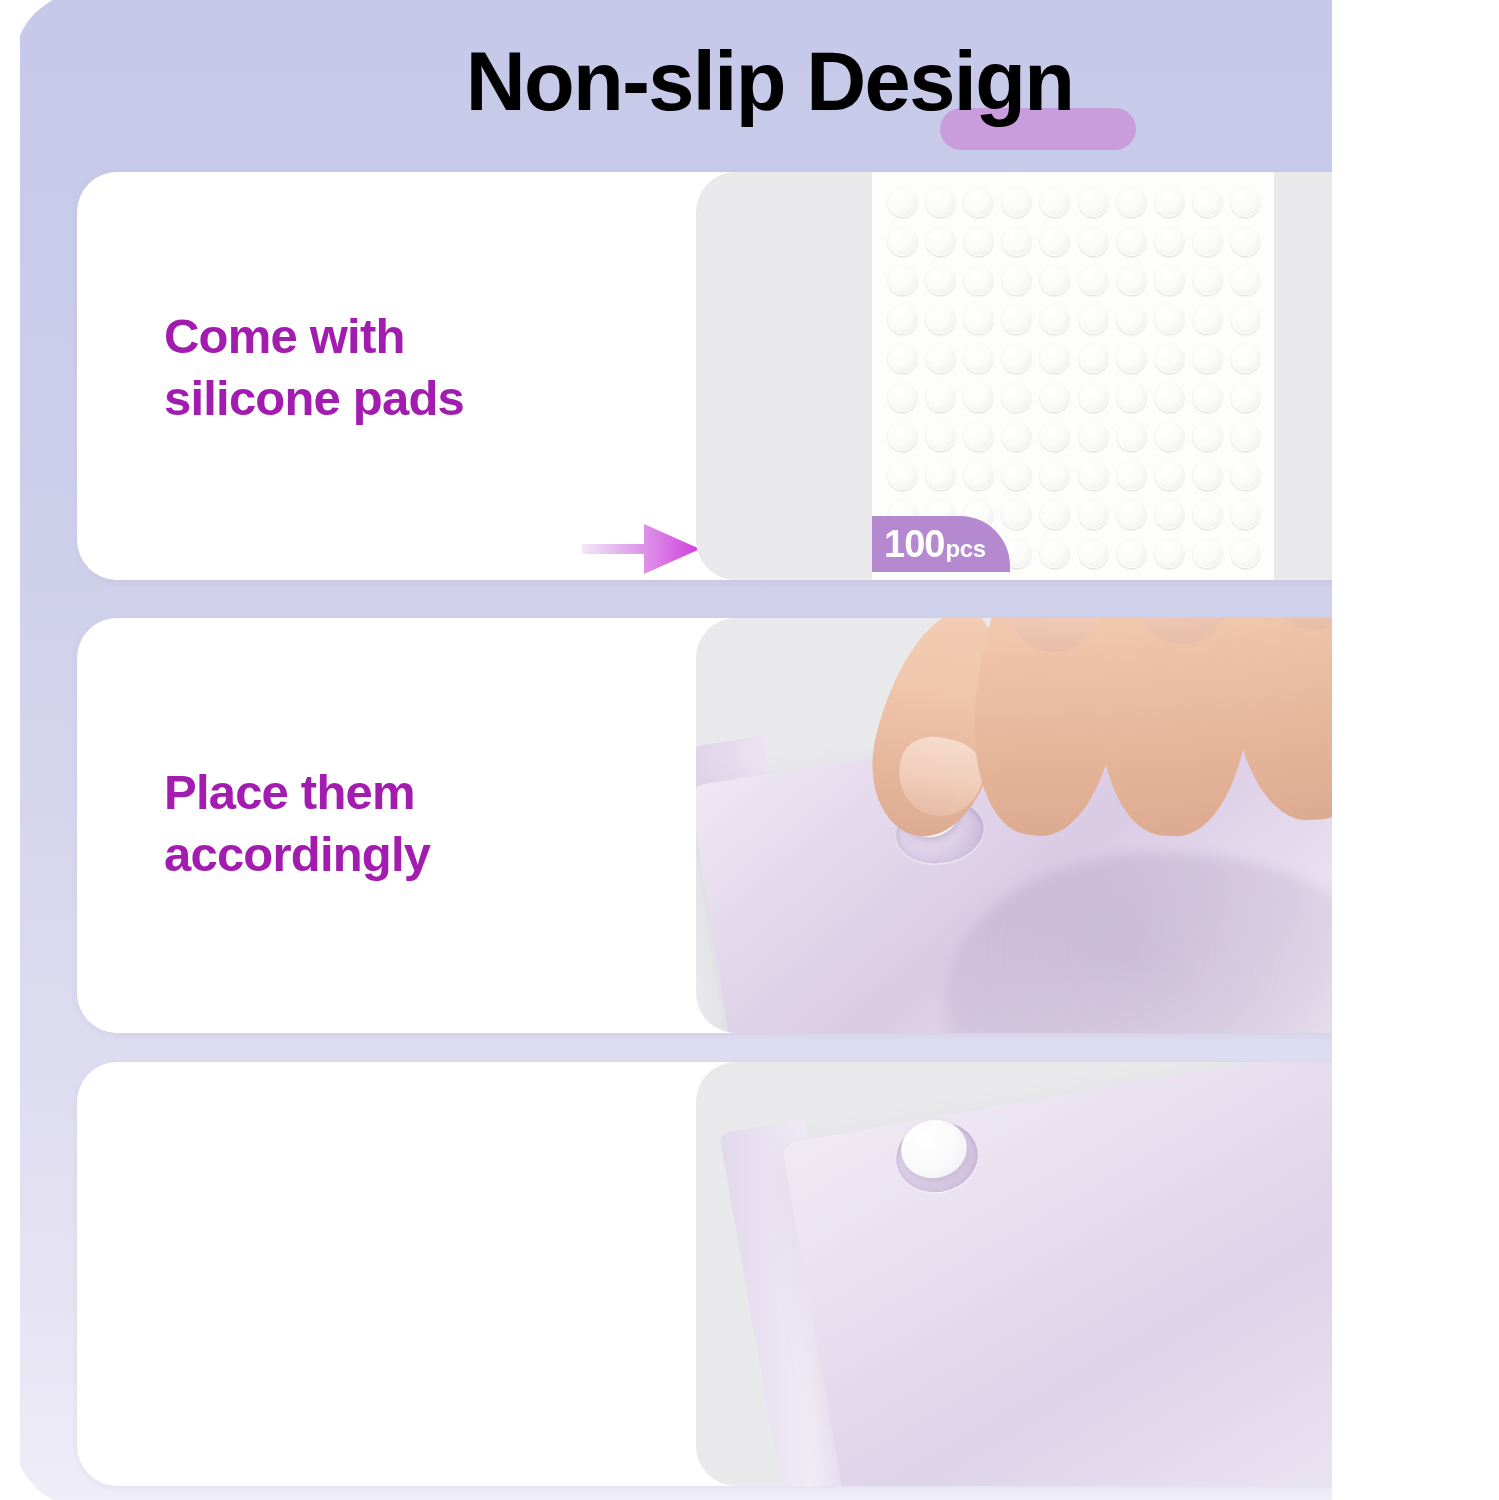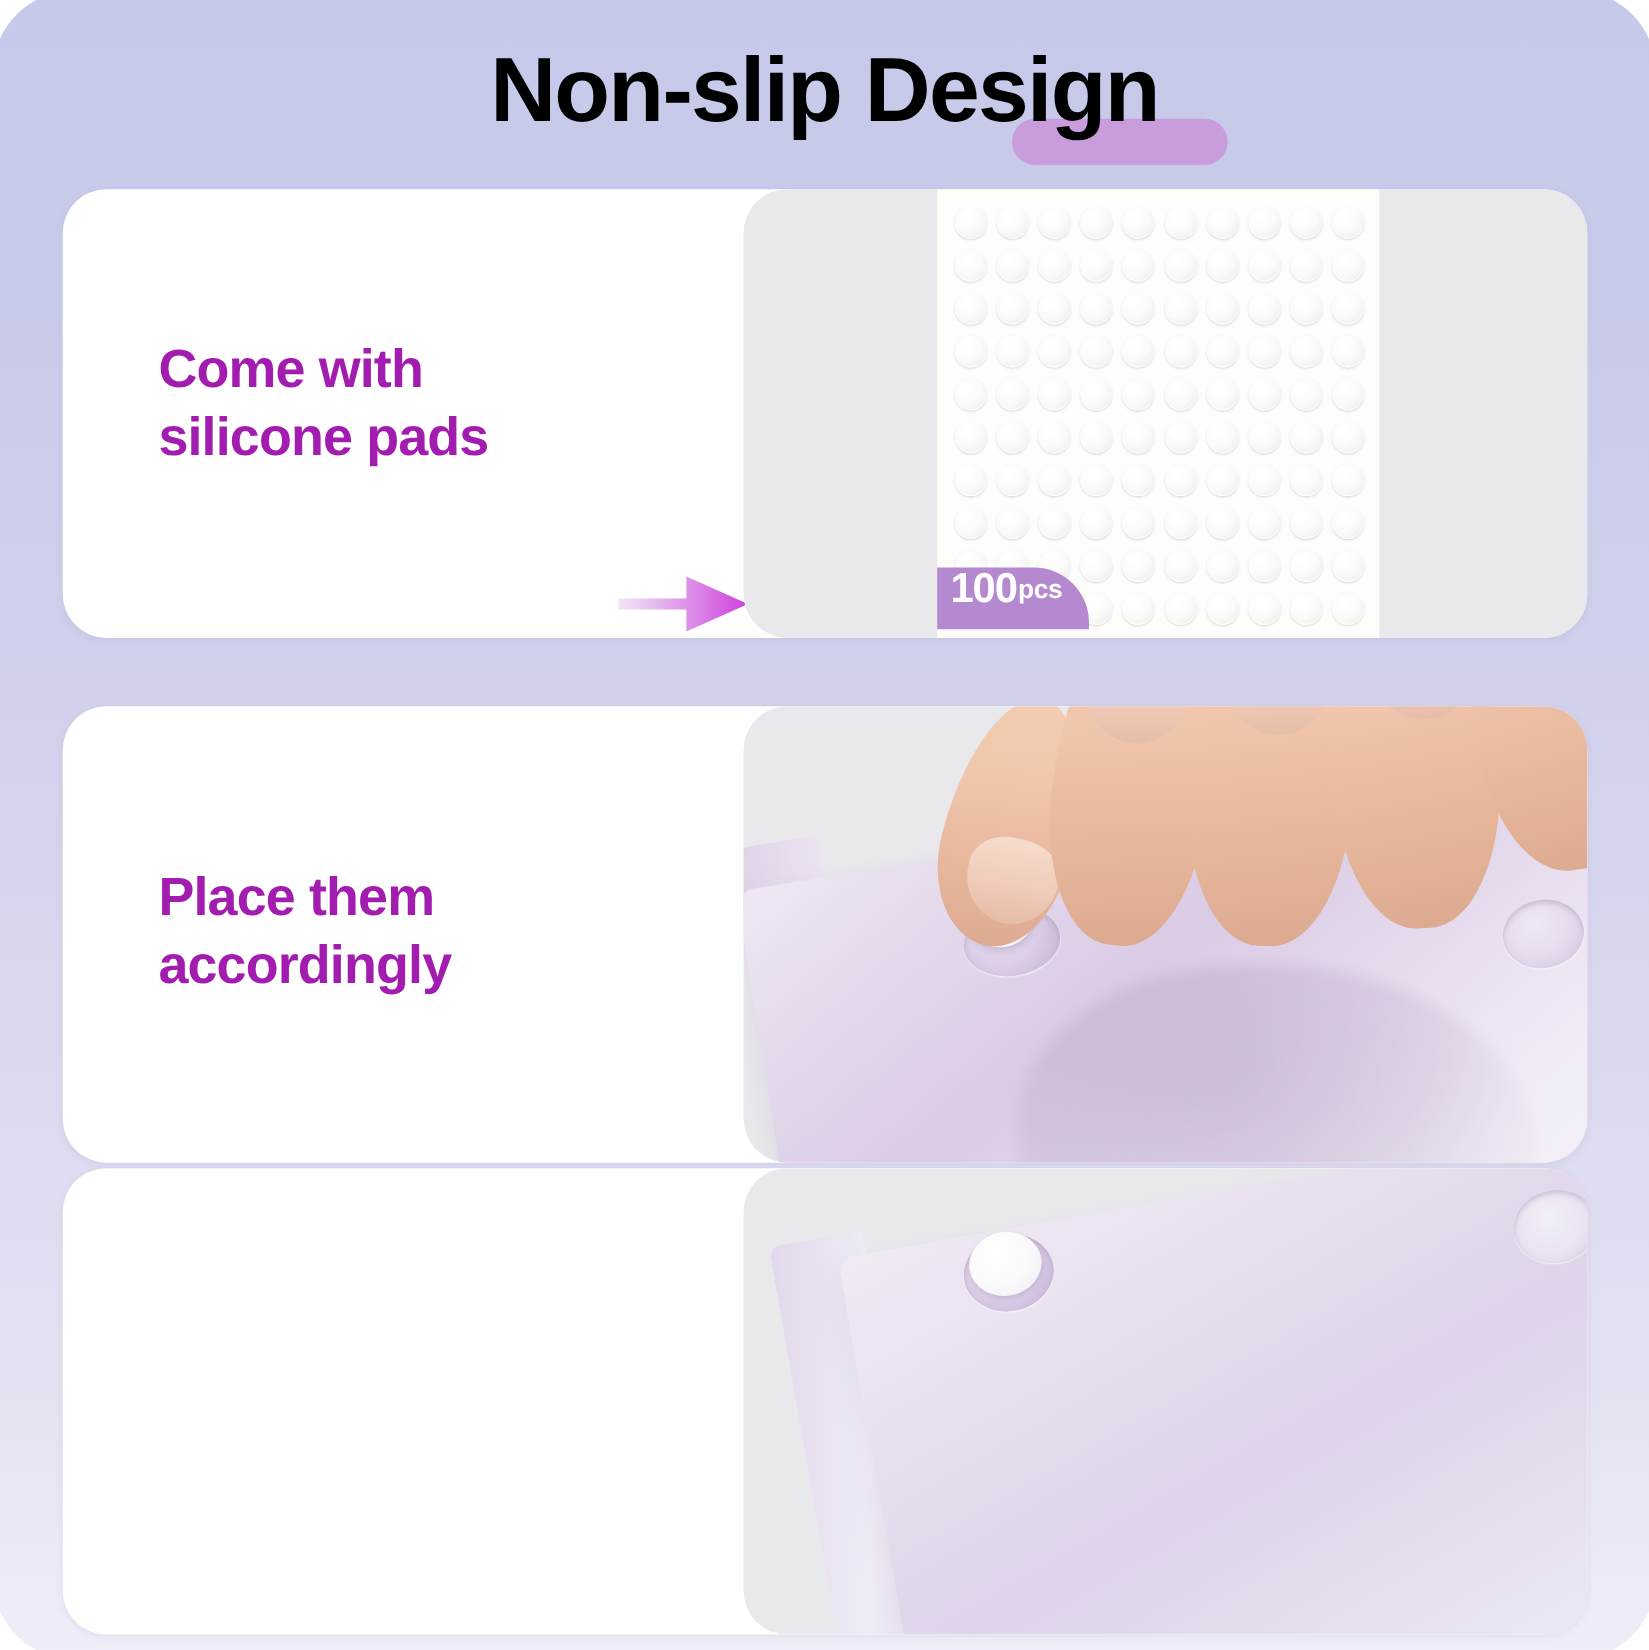--- a/index.html
+++ b/index.html
@@ -2,25 +2,26 @@
 <html><head>
 <meta charset="utf-8">
 <style>
   html, body {
     margin: 0;
     padding: 0;
     background: #ffffff;
   }
   #page {
     position: relative;
-    width: 1499px;
+    width: 1312px;
     height: 1500px;
     overflow: hidden;
     background: #ffffff;
     font-family: "Liberation Sans", sans-serif;
+    margin-left: 20px;
   }
   
   #backdrop {
     position: absolute;
     left: -6px;
     top: -8px;
     width: 1511px;
     height: 1516px;
     border-radius: 72px;
     background: linear-gradient(180deg,
@@ -68,21 +69,21 @@
   .card {
     position: absolute;
     left: 57px;
     width: 1386px;
     background: #ffffff;
     border-radius: 40px;
     overflow: hidden;
     box-shadow: 0 2px 7px rgba(120,115,160,0.10);
   }
   #card-1 { top: 172px;  height: 408px; }
-  #card-2 { top: 642px;  height: 415px; }
+  #card-2 { top: 618px;  height: 415px; }
   #card-3 { top: 1062px; height: 424px; }
 
   .card-text {
     position: absolute;
     left: 87px;
     color: #a21caf;
     font-weight: 700;
     font-size: 49px;
     line-height: 62px;
     letter-spacing: -0.8px;
@@ -144,21 +145,21 @@
   
   #pcs-badge {
     position: absolute;
     left: 0px;
     bottom: 8px;
     width: 138px;
     height: 56px;
     background: #b489cf;
     border-top-right-radius: 50px;
     display: flex;
-    align-items: flex-start;
+    align-items: center;
     padding-left: 12px;
     box-sizing: border-box;
   }
   #pcs-num {
     color: #ffffff;
     font-weight: 700;
     font-size: 38px;
     line-height: 38px;
     letter-spacing: -1px;
   }

